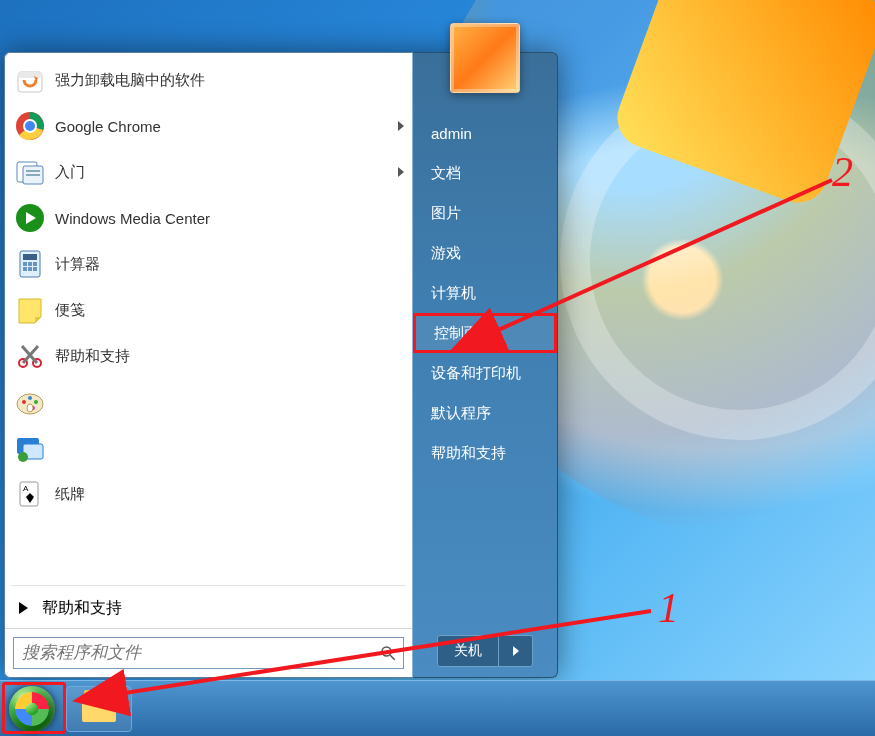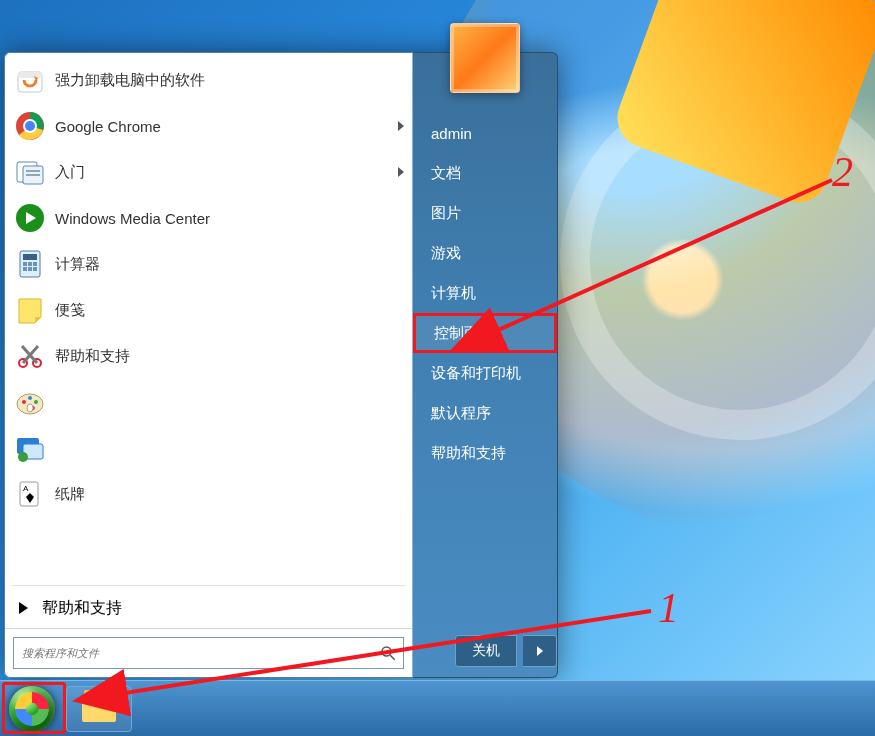--- a/index.html
+++ b/index.html
@@ -21,26 +21,26 @@
 .prog-list{flex:1;padding:4px 2px;overflow:hidden}
 .prog{height:46px;display:flex;align-items:center;padding:0 6px;cursor:default;border-radius:3px}
 .prog .ic{width:34px;height:34px;margin-right:8px;flex:none;display:flex;align-items:center;justify-content:center}
 .prog .lbl{font-size:15px;color:#333;flex:1}
 .prog .arrow{width:0;height:0;border-left:6px solid #555;border-top:5px solid transparent;border-bottom:5px solid transparent}
 .sep{height:1px;background:#e3e3e3;margin:2px 6px}
 .all-progs{height:40px;display:flex;align-items:center;padding:0 6px}
 .all-progs .tri{width:0;height:0;border-left:9px solid #000;border-top:6px solid transparent;border-bottom:6px solid transparent;margin:0 14px 0 8px}
 .searchwrap{padding:8px;border-top:1px solid #d7d7d7}
 .searchbox{position:relative;height:32px;border:1px solid #7a99b8;background:#fff;display:flex;align-items:center}
-.searchbox input{flex:1;border:none;outline:none;padding:0 8px;font-size:11px;font-style:italic;color:#ef4444;background:transparent}
+.searchbox input{flex:1;border:none;outline:none;padding:0 8px;font-size:17px;font-style:italic;color:#ef4444;background:transparent}
 .searchbox .mag{width:30px;height:100%;display:flex;align-items:center;justify-content:center;color:#555}
 
 .right-pane{flex:1;background:linear-gradient(180deg,#3a6f9a 0%,#3f7eb0 40%,#4a8cc2 100%);border:1px solid #2b4f6e;border-left:1px solid #89b4d7;border-radius:0 6px 6px 0;position:relative;padding-top:60px}
 .rp-item{height:40px;display:flex;align-items:center;padding:0 18px;color:#fff;font-size:15px;cursor:default}
-.shut-row{position:absolute;bottom:10px;left:0;right:0;display:flex;justify-content:flex-end;gap:6px}
+.shut-row{position:absolute;bottom:10px;left:0;right:0;display:flex;justify-content:center;gap:0}
 .shut-btn{height:32px;background:#2e5f87;border:1px solid #6fa1c8;color:#fff;font-size:14px;display:flex;align-items:center;padding:0 16px;border-radius:3px 0 0 3px}
 .shut-more{width:34px;height:32px;background:#2e5f87;border:1px solid #6fa1c8;border-left:none;border-radius:0 3px 3px 0;display:flex;align-items:center;justify-content:center}
 .shut-more .tri2{width:0;height:0;border-left:6px solid #fff;border-top:5px solid transparent;border-bottom:5px solid transparent}
 
 .userpic{position:absolute;top:-30px;left:50%;transform:translateX(-50%);width:70px;height:70px;border:1px solid #fff8;border-radius:4px;background:linear-gradient(135deg,#ffb347,#ff7a18,#ffd37a);box-shadow:0 2px 10px #0006,inset 0 0 0 3px #ffffff55}
 
 
 .taskbar{position:absolute;bottom:0;left:0;right:0;height:56px;background:linear-gradient(180deg,#4f95cf 0%,#2a6ba7 100%);border-top:1px solid #7fb7e5;display:flex;align-items:center;padding-left:4px;gap:6px}
 .startbtn{width:56px;height:50px;display:flex;align-items:center;justify-content:center}
 .orb{width:46px;height:46px;border-radius:50%;background:radial-gradient(circle at 35% 30%,#fff 0 8%,#9be26f 15%,#2aa72a 35%,#0b5c0b 70%);position:relative;box-shadow:0 0 8px #000a,inset 0 4px 8px #fff6}

